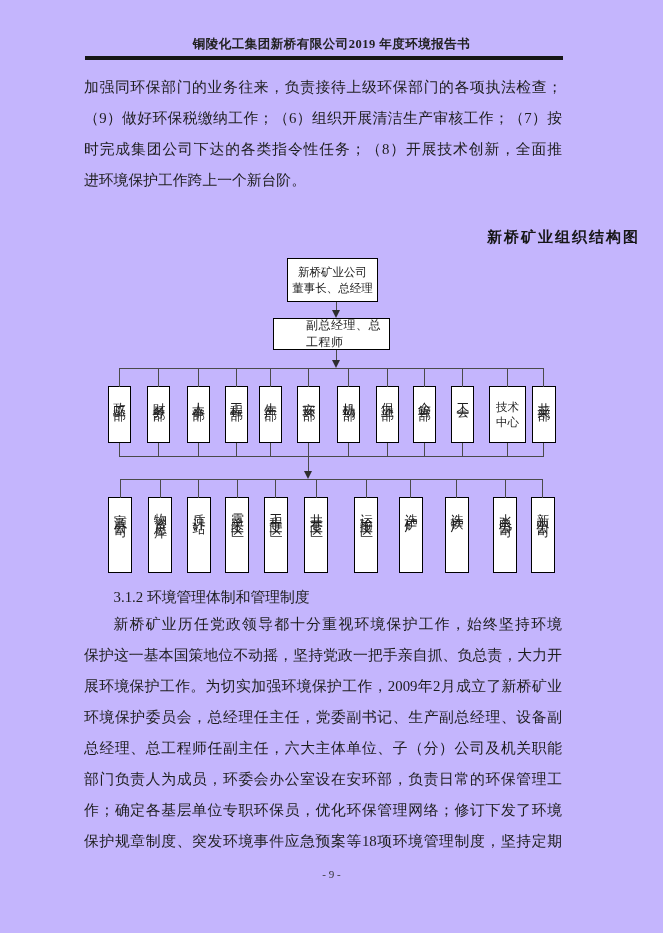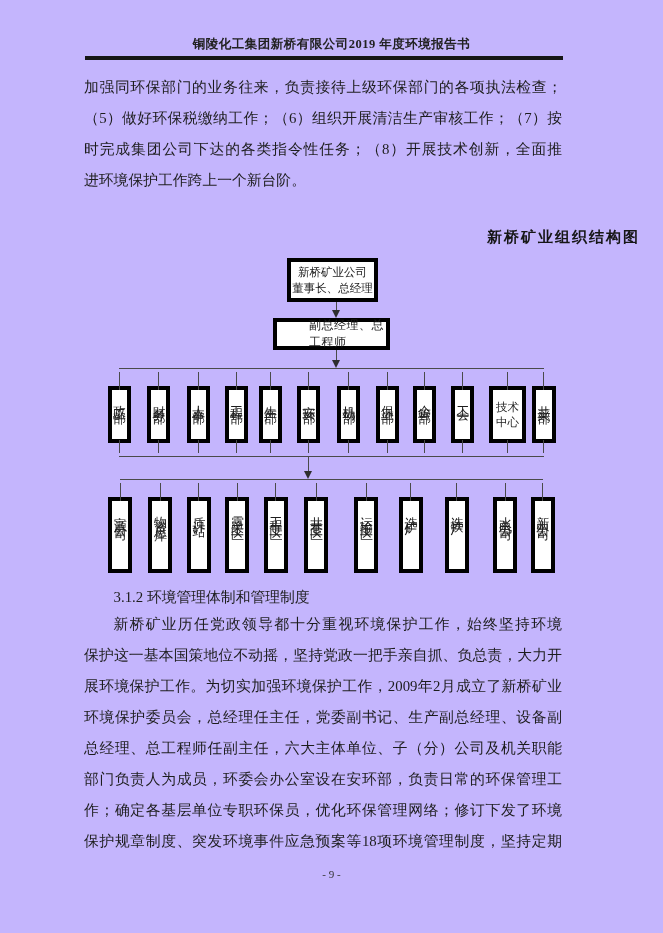--- a/index.html
+++ b/index.html
@@ -25,21 +25,21 @@
     font-size:14.8px;line-height:31px;text-indent:2em;
   }
   
   .chart-title{
     position:absolute;top:228px;left:0;width:640px;text-align:right;
     font-family:"Liberation Sans","DejaVu Sans",sans-serif;
     font-size:15px;font-weight:bold;letter-spacing:2px;color:#161616;
   }
   .chart{position:absolute;top:0;left:0;width:663px;height:933px;pointer-events:none;}
   .obox{
-    position:absolute;box-sizing:border-box;border:4px solid #000000;background:#fff;
+    position:absolute;box-sizing:border-box;border:1px solid #000000;background:#fff;
     display:flex;align-items:center;justify-content:center;color:#1d1d1d;
   }
   .top-box{left:287px;top:258px;width:91px;height:44px;flex-direction:column;
     font-size:11.5px;line-height:16px;text-align:center;}
   .mid-box{left:273px;top:318px;width:117px;height:32px;font-size:12px;letter-spacing:.5px;padding-left:32px;}
   .vline{position:absolute;width:1px;background:#4a4a4a;}
   .hline{position:absolute;height:1px;background:#4a4a4a;}
   .ah{position:absolute;width:0;height:0;
     border-left:4px solid transparent;border-right:4px solid transparent;border-top:8px solid #2e2e2e;}
   .r1,.r2{
@@ -65,21 +65,21 @@
 </head>
 <body>
 
 <div class="page">
 
   <div class="hdr">铜陵化工集团新桥有限公司2019 年度环境报告书</div>
   <div class="hdr-rule"></div>
 
   <div class="para p1">
     <div class="ln j">加强同环保部门的业务往来，负责接待上级环保部门的各项执法检查；</div>
-    <div class="ln j">（5）做好环保税缴纳工作；（6）组织开展清洁生产审核工作；（7）按</div>
+    <div class="ln j">（9）做好环保税缴纳工作；（6）组织开展清洁生产审核工作；（7）按</div>
     <div class="ln j">时完成集团公司下达的各类指令性任务；（8）开展技术创新，全面推</div>
     <div class="ln">进环境保护工作跨上一个新台阶。</div>
   </div>
 
   <div class="chart-title">新桥矿业组织结构图</div>
 
   <div class="chart">
 
     <div class="obox top-box">
       <div>新桥矿业公司</div>

